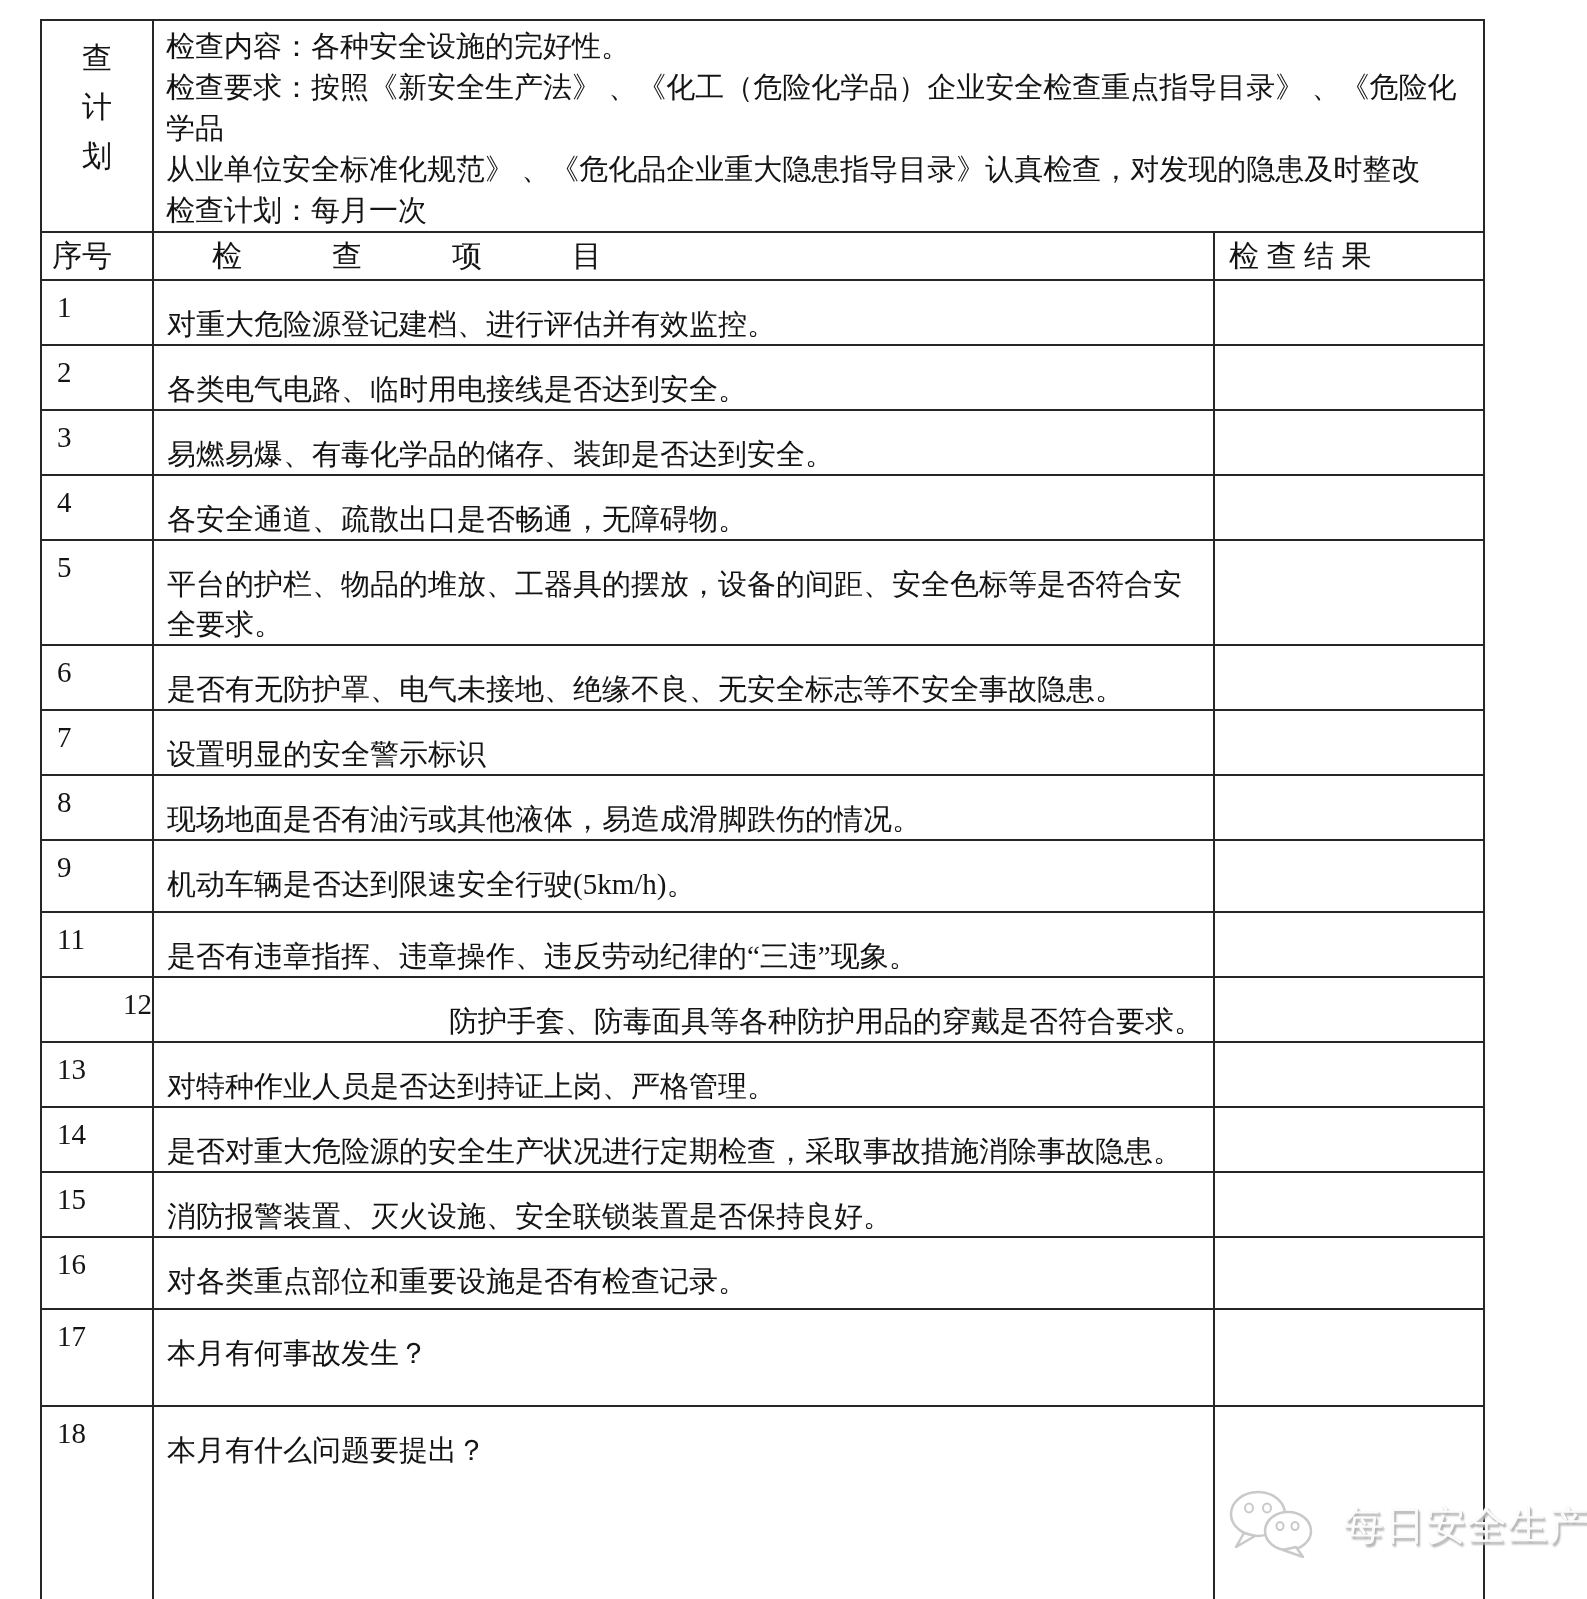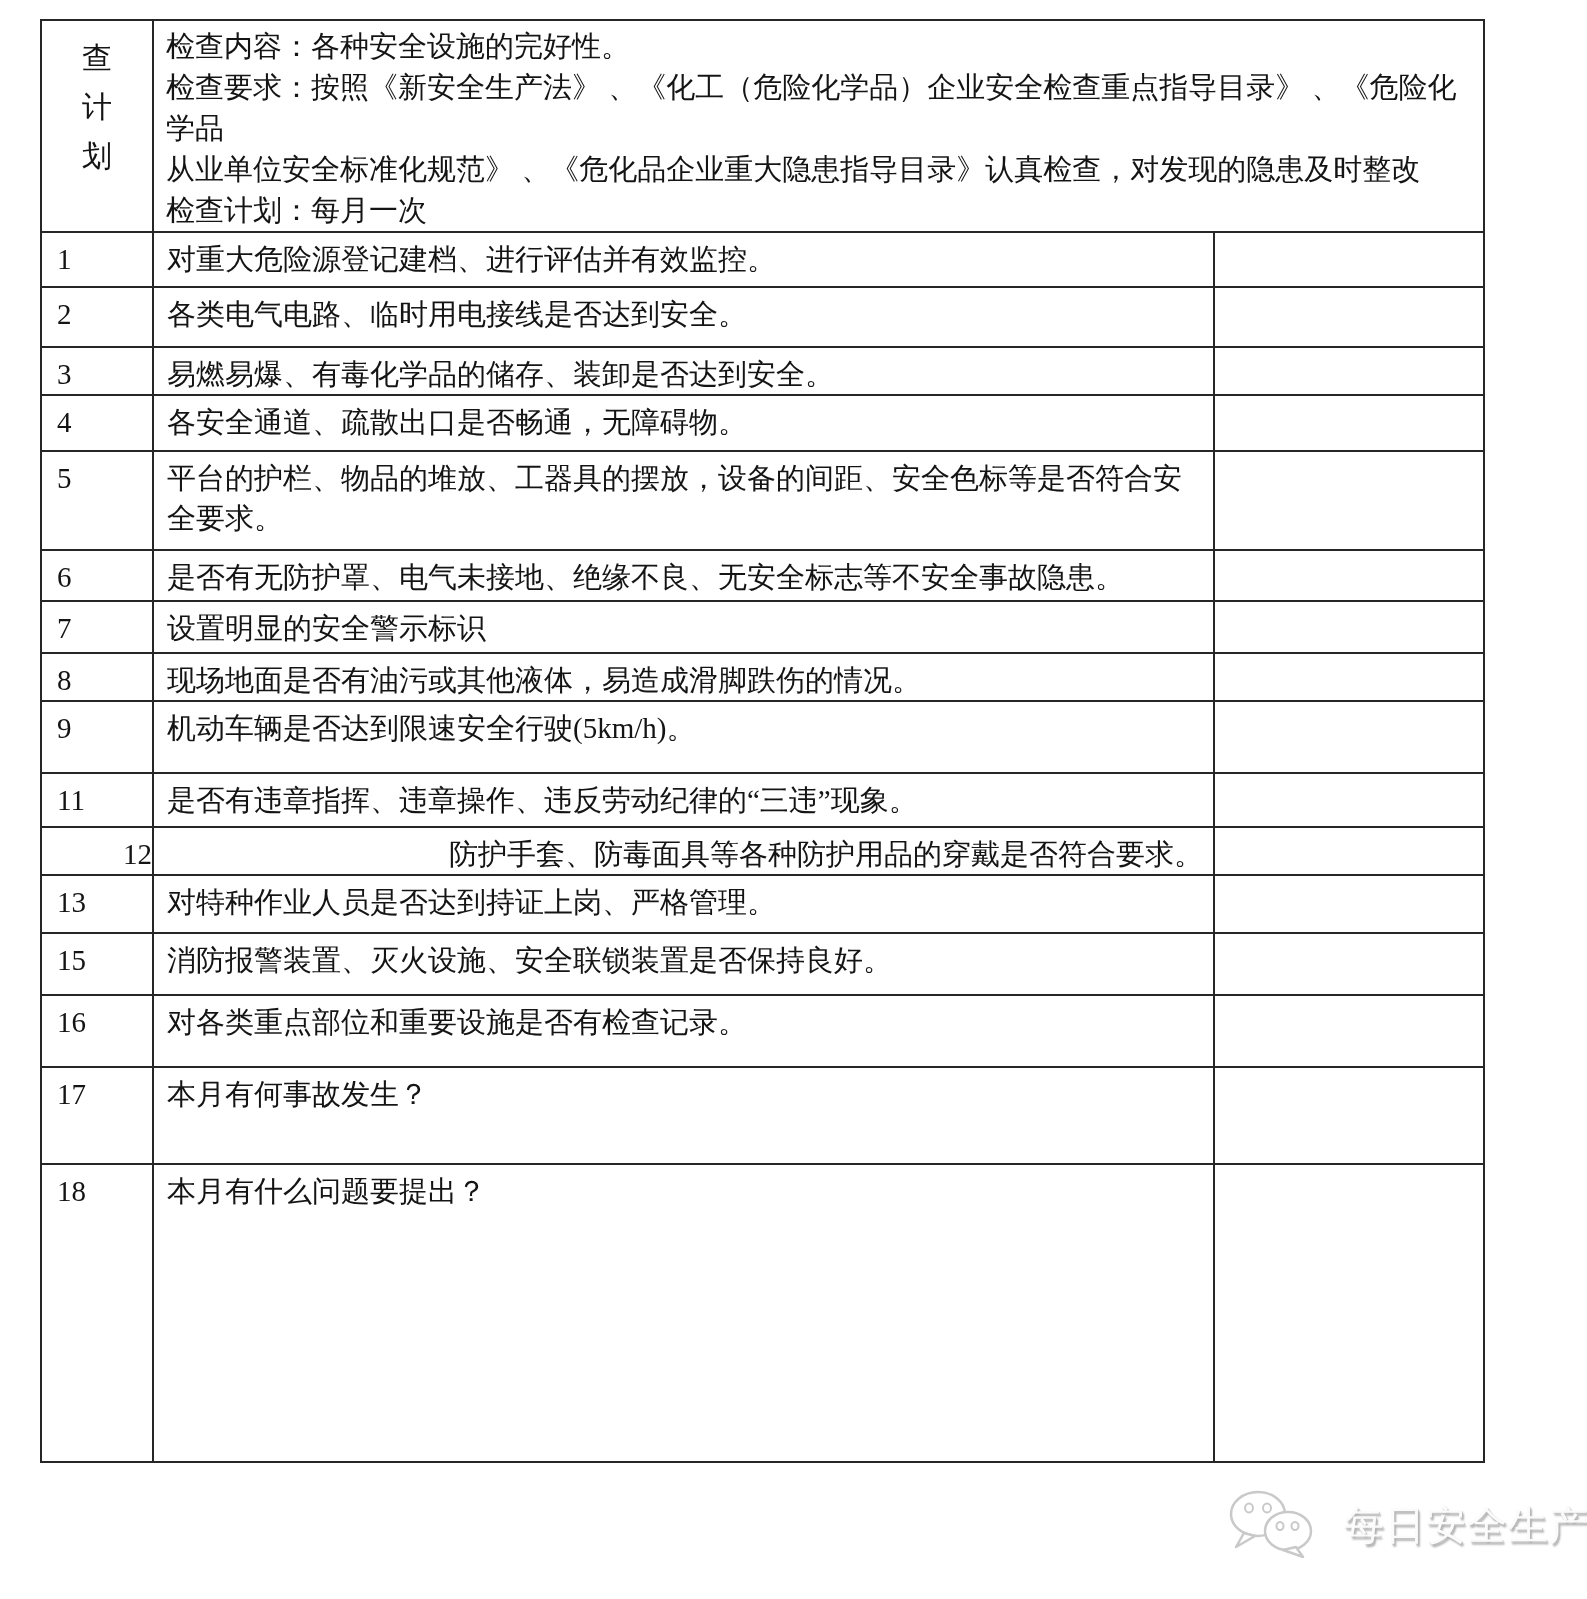--- a/index.html
+++ b/index.html
@@ -49,21 +49,21 @@
     font-size:30px;
     line-height:30px;
     padding-top:0;
   }
   td.h-no{padding-left:10px;}
   td.h-item{padding-left:58px;}
   td.h-result{padding-left:14px;}
 
   
   td.no{padding:6px 0 0 15px;}
-  td.item{padding:6px 10px 0 13px;}
+  td.item{padding:23px 10px 0 13px;}
   td.result{}
 
   
   .watermark{
     position:absolute;
     left:1224px;top:1488px;
     display:flex;align-items:center;gap:16px;
     z-index:5;
   }
   .wm-text{
@@ -95,20 +95,25 @@
           <div>划</div>
         </td>
         <td class="plan" colspan="2">
           <div class="plan-line">检查内容：各种安全设施的完好性。</div>
           <div class="plan-line">检查要求：按照《新安全生产法》 、《化工（危险化学品）企业安全检查重点指导目录》 、《危险化学品</div>
           <div class="plan-line">从业单位安全标准化规范》 、《危化品企业重大隐患指导目录》认真检查，对发现的隐患及时整改</div>
           <div class="plan-line">检查计划：每月一次</div>
         </td>
       </tr>
 
+      <tr class="head-row" style="height:48px;">
+        <td class="h-no">序号</td>
+        <td class="h-item">检　　　查　　　项　　　目</td>
+        <td class="h-result">检 查 结 果</td>
+      </tr>
 
       <tr style="height:55px;">
         <td class="no">1</td>
         <td class="item">对重大危险源登记建档、进行评估并有效监控。</td>
         <td class="result"></td>
       </tr>
       <tr style="height:60px;">
         <td class="no">2</td>
         <td class="item">各类电气电路、临时用电接线是否达到安全。</td>
         <td class="result"></td>
@@ -154,20 +159,25 @@
         <td class="result"></td>
       </tr>
       <tr style="height:48px;text-align:right;">
         <td class="no">12</td>
         <td class="item">防护手套、防毒面具等各种防护用品的穿戴是否符合要求。</td>
         <td class="result"></td>
       </tr>
       <tr style="height:58px;">
         <td class="no">13</td>
         <td class="item">对特种作业人员是否达到持证上岗、严格管理。</td>
+        <td class="result"></td>
+      </tr>
+      <tr style="height:55px;">
+        <td class="no">14</td>
+        <td class="item">是否对重大危险源的安全生产状况进行定期检查，采取事故措施消除事故隐患。</td>
         <td class="result"></td>
       </tr>
       <tr style="height:62px;">
         <td class="no">15</td>
         <td class="item">消防报警装置、灭火设施、安全联锁装置是否保持良好。</td>
         <td class="result"></td>
       </tr>
       <tr style="height:72px;">
         <td class="no">16</td>
         <td class="item">对各类重点部位和重要设施是否有检查记录。</td>

